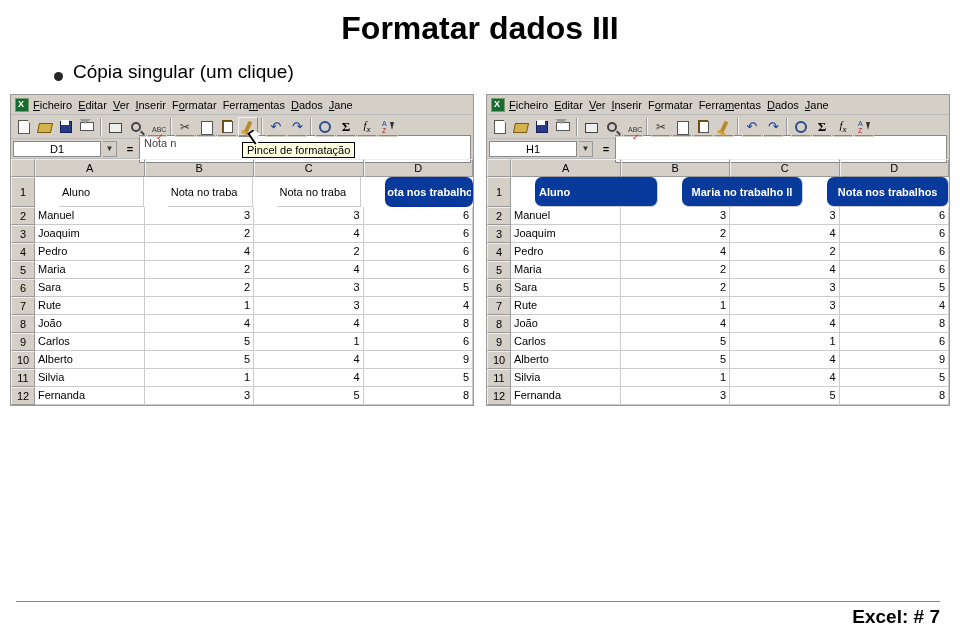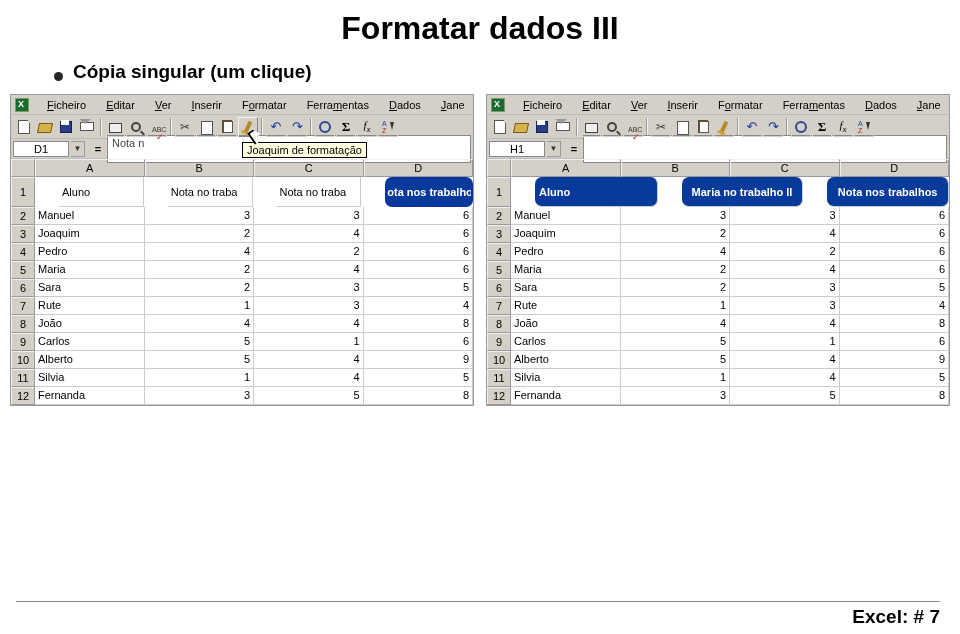--- a/index.html
+++ b/index.html
@@ -14,28 +14,28 @@
     font-size:32px;
     font-weight:bold;
     text-align:center;
     padding:10px 0 14px;
   }
   .bullets{
     padding:0 10px 6px 26px;
     font-size:20px;
   }
   .b-main{display:flex;align-items:flex-start;margin-bottom:2px;}
-  .b-sub{display:flex;align-items:center;margin-left:28px;margin-bottom:1px;font-size:19px;font-weight:bold;}
+  .b-sub{display:flex;align-items:center;margin-left:28px;margin-bottom:1px;font-size:19px;}
   .dot{width:10px;height:10px;border-radius:50%;margin-top:8px;margin-right:10px;flex:0 0 auto;}
   .dot.navy{background:#0b2a6b;}
   .dot.dk{background:#262626;width:9px;height:9px;}
   .screens{display:flex;gap:12px;padding:4px 10px 0;}
   .shot{width:465px;border:1px solid #999;background:#d4d0c8;font:11px Arial;position:relative;}
   
-  .menubar{display:flex;align-items:center;height:20px;padding:2px 4px;gap:14px;border-bottom:1px solid #bbb;}
+  .menubar{display:flex;align-items:center;height:20px;padding:2px 4px;gap:0;border-bottom:1px solid #bbb;}
   .xlicon{width:14px;height:14px;background:#1a6b2f;border:1px solid #7a9a70;position:relative;margin-right:1px;}
   .xlicon:before{content:"X";position:absolute;color:#fff;font:bold 9px Arial;left:2px;top:0;}
   .menubar span{padding:1px 3px;font-size:11px;}
   .menubar span u{text-decoration:underline;}
   
   .toolbar{display:flex;align-items:center;height:24px;padding:1px 3px;gap:1px;border-bottom:1px solid #bbb;}
   .tbtn{width:20px;height:20px;border:1px solid #d4d0c8;display:flex;align-items:center;justify-content:center;position:relative;}
   .tbtn.raised{border:1px solid #f3f2ee;border-right-color:#888;border-bottom-color:#888;}
   .sep{width:2px;height:18px;border-left:1px solid #999;border-right:1px solid #f3f2ee;margin:0 2px;}
   
@@ -63,21 +63,21 @@
   .i-redo{font:13px Arial;color:#1a3f9a;transform:scaleX(-1);}
   .i-link{width:12px;height:12px;border:2px solid #2a4c8f;border-radius:50%;}
   .i-sigma{font:bold 13px 'Times New Roman';}
   .i-fx{font:italic 11px 'Times New Roman';}
   .i-sort{font:7px Arial;letter-spacing:-1px;}
   .i-sort:before{content:"A";position:absolute;left:3px;top:2px;color:#14a;}
   .i-sort:after{content:"Z";position:absolute;left:3px;top:9px;color:#a22;}
   .sortarrow{position:absolute;right:3px;top:4px;width:0;height:0;border-left:2px solid transparent;border-right:2px solid transparent;border-top:8px solid #333;}
   
   .formulabar{display:flex;align-items:center;height:20px;border-bottom:1px solid #bbb;background:#d4d0c8;}
-  .namebox{width:56px;height:16px;background:#fff;border:1px solid #888;display:flex;align-items:center;padding:0 4px;margin:0 2px;justify-content:center;}
+  .namebox{width:88px;height:16px;background:#fff;border:1px solid #888;display:flex;align-items:center;padding:0 4px;margin:0 2px;justify-content:center;}
   .nbdrop{width:14px;height:16px;border:1px solid #999;border-left:none;background:#d4d0c8;display:flex;align-items:center;justify-content:center;font-size:8px;color:#333;margin-right:4px;}
   .eq{width:18px;text-align:center;font-weight:bold;}
   .fbox{flex:1;height:28px;background:#fff;border:1px solid #888;padding:0 4px;line-height:15px;margin-right:2px;color:#444;}
   
   .colhdr{display:flex;height:18px;background:#d4d0c8;}
   .corner{width:24px;height:18px;border:1px solid #999;border-top-color:#f0f0f0;border-left-color:#f0f0f0;background:#d4d0c8;}
   .ch{flex:1;border:1px solid #999;border-top-color:#f0f0f0;border-left-color:#f0f0f0;text-align:center;line-height:16px;}
   
   .grid{background:#fff;}
   .row{display:flex;height:18px;}
@@ -188,21 +188,21 @@
         </div>
       <div class="tbtn">
           <div class="i-fx">f<sub>x</sub></div>
         </div>
       <div class="tbtn">
           <div class="i-sort"></div>
           <div class="sortarrow"></div>
         </div>
     </div>
     <div class="cursor" style="left:236px;top:32px"></div>
-    <div class="tooltip" style="left:231px;top:47px">Joaquim de formatação</div>
+    <div class="tooltip" style="left:231px;top:47px">Pincel de formatação</div>
     <div class="formulabar">
       <div class="namebox">D1</div>
       <div class="nbdrop">▼</div>
       <div class="eq">=</div>
       <div class="fbox">Nota n</div>
     </div>
     <div class="colhdr">
       <div class="corner"></div>
       <div class="ch">A</div>
       <div class="ch">B</div>

